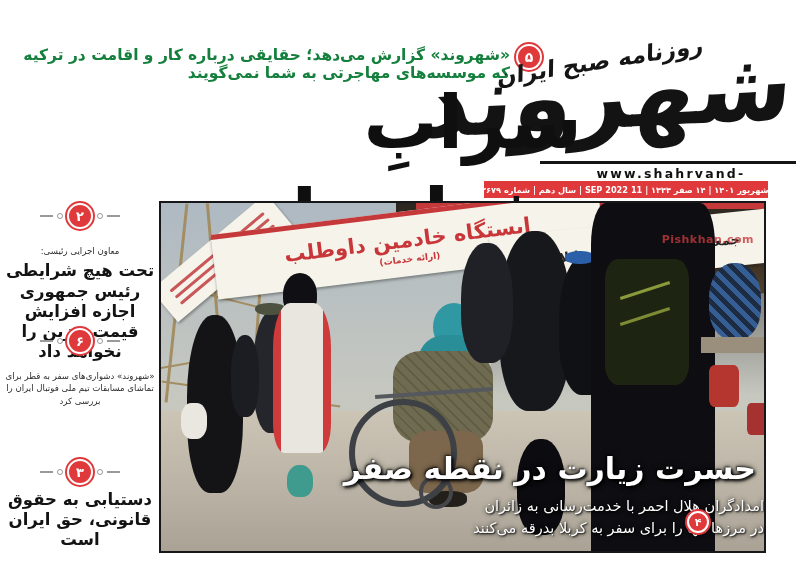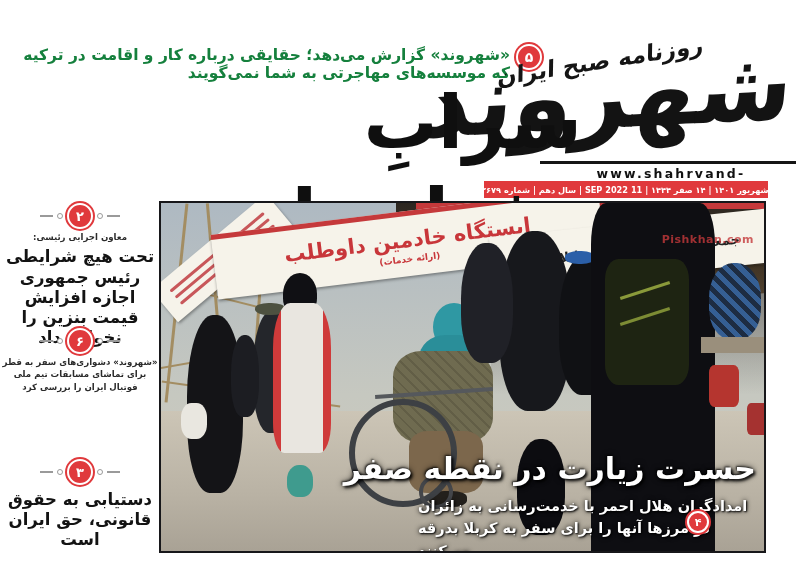--- a/index.html
+++ b/index.html
@@ -33,21 +33,21 @@
   
   .headline{left:130px;top:76px;width:452px;text-align:right;font-size:74px;font-weight:900;
             color:#0f0f0f;line-height:1.25;letter-spacing:-2px;}
 
   
   .side-item{left:2px;width:156px;text-align:center;}
   .sep{display:flex;align-items:center;justify-content:center;gap:4px;height:28px;}
   .sep .dash{width:13px;height:2px;background:#9a9a9a;}
   .sep .dot{width:4px;height:4px;border:1px solid #9a9a9a;border-radius:50%;background:#fff;}
   .side-badge{width:26px;height:26px;font-size:13px;}
-  .kicker{font-size:8.6px;font-weight:700;color:#2b2b2b;line-height:1.45;margin-top:1px;}
+  .kicker{font-size:8.6px;font-weight:400;color:#2b2b2b;line-height:1.45;margin-top:15px;}
   .side-title{font-size:16.5px;font-weight:800;color:#131313;line-height:1.22;margin-top:4px;
               letter-spacing:-.3px;}
 
   
   .photo{left:159px;top:201px;width:607px;height:352px;border:2px solid #17171a;
          box-sizing:border-box;background:#bfc6c8;overflow:hidden;}
   .sky{left:0;top:0;right:0;bottom:0;background:linear-gradient(180deg,#aeb9c2 0%,#c6c8c0 55%,#cfc9bb 100%);}
   .ground{left:0;bottom:0;width:100%;height:140px;
           background:linear-gradient(180deg,#ccc5b6 0%,#b9b2a4 60%,#a9a295 100%);}
   .scaffold{background:#a38d62;}
@@ -76,21 +76,21 @@
   .watermark-fa{right:6px;top:0px;font-size:26px;font-weight:800;color:#d03438;opacity:.8;}
   .watermark-en{right:10px;top:30px;font-size:11px;font-weight:700;color:#c5393b;opacity:.8;letter-spacing:.5px;}
 
   
   .wheel{border-radius:50%;background:transparent;}
 
   
   .cap-title{right:8px;top:248px;width:440px;text-align:right;font-size:30px;font-weight:900;
              color:#fff;letter-spacing:-1px;
              text-shadow:0 0 6px rgba(0,0,0,.9),2px 2px 3px rgba(0,0,0,.9),-1px -1px 2px rgba(0,0,0,.7);}
-  .cap-sub{right:16px;top:292px;width:330px;text-align:left;font-size:14.5px;font-weight:700;
+  .cap-sub{right:0;top:292px;width:330px;text-align:right;font-size:14.5px;font-weight:400;
            color:#fff;line-height:1.55;
            text-shadow:0 0 5px rgba(0,0,0,.9),1px 1px 2px rgba(0,0,0,.95);}
   .cap-badge{left:526px;top:308px;width:22px;height:22px;font-size:11px;}
 </style>
 </head>
 <body>
 
 <div class="page">
 
   <div class="abs rtl topstrip-text">«شهروند» گزارش می‌دهد؛ حقایقی درباره کار و اقامت در ترکیه که موسسه‌های مهاجرتی به شما نمی‌گویند</div>

